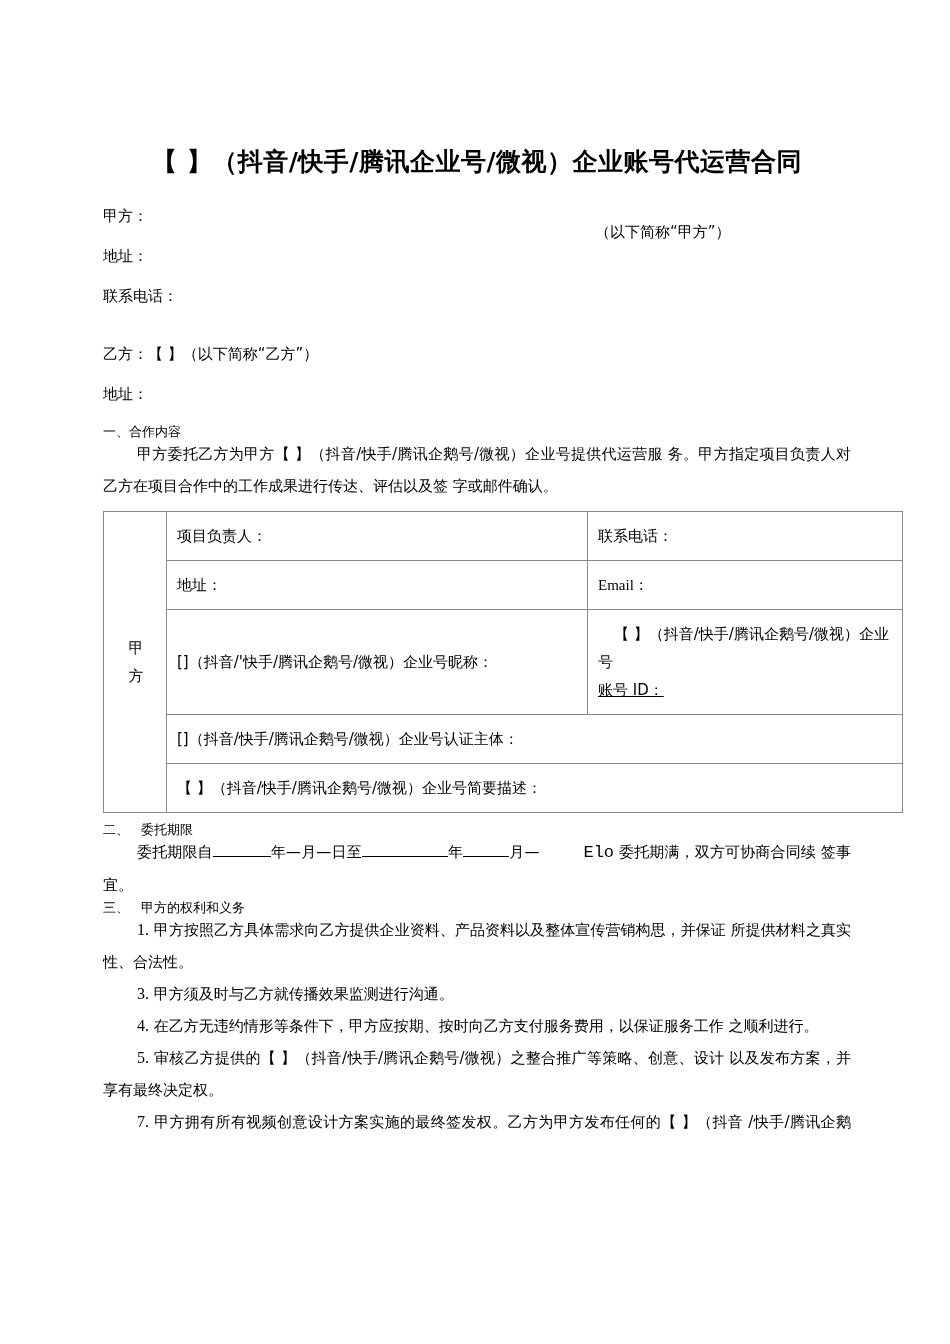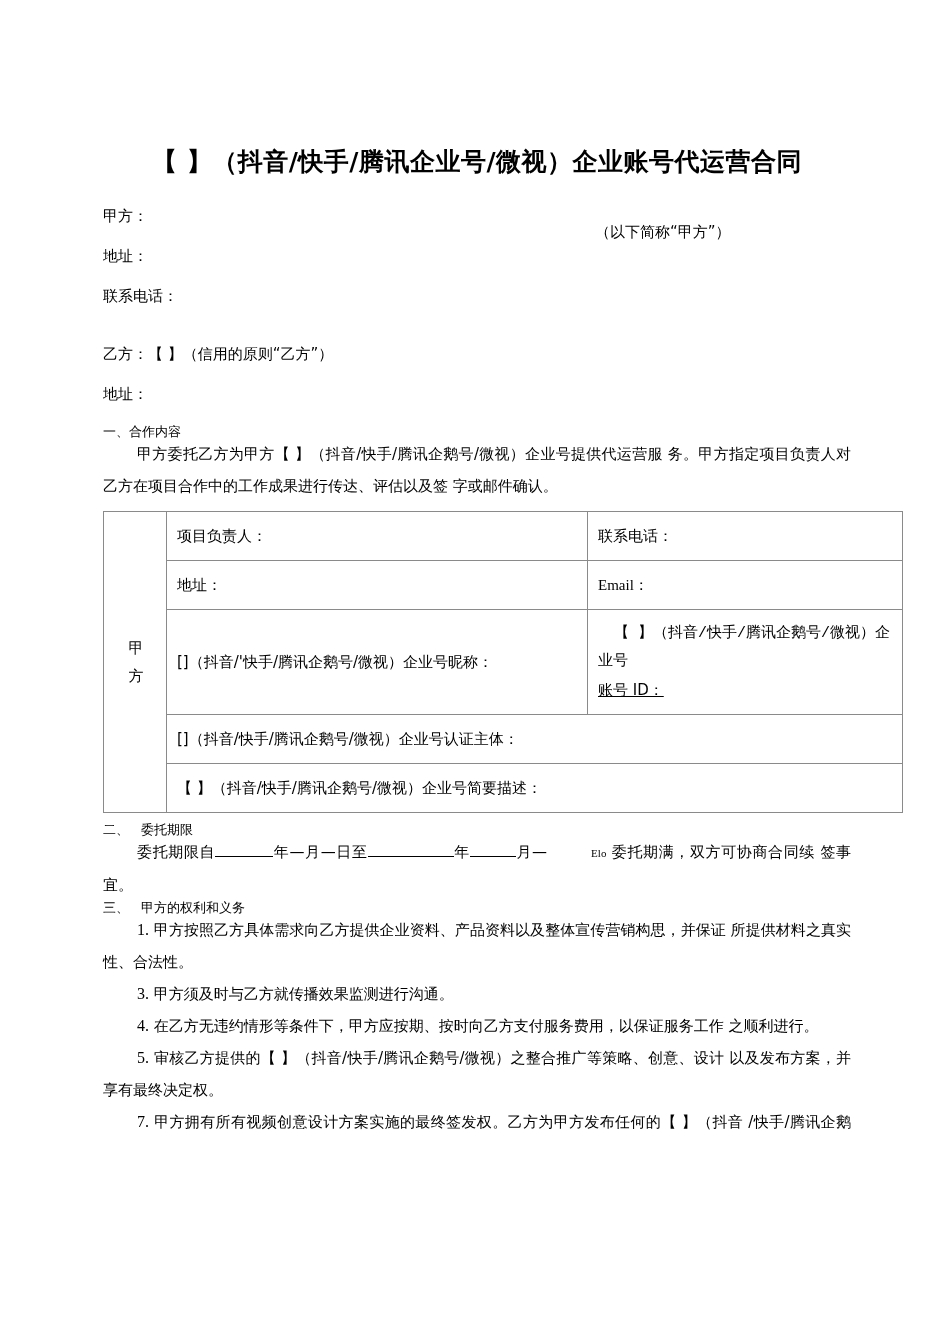--- a/index.html
+++ b/index.html
@@ -94,29 +94,29 @@
   }
   td.side-label .vstack {
     display: block;
     width: 100%;
     text-align: center;
   }
   td.col-left  { width: 402px; }
   td.col-right { width: 296px; }
   td.tall { height: 60px; }
   td.serif { font-family: "Liberation Serif", "DejaVu Serif", serif; font-size: 17px; }
-  .id-cell .l1 { display: block; text-indent: 16px; font-family: Liberation Mono, monospace; }
+  .id-cell .l1 { display: block; text-indent: 16px; }
   .id-cell .l2 { display: block; text-decoration: underline; }
 
   
   .blank { display: inline-block; border-bottom: 1px solid #000; vertical-align: baseline; height: 15px; }
   .b6 { width: 58px; }
   .b8 { width: 86px; }
   .b4 { width: 46px; }
-  .elo { font-family: Liberation Serif, serif; font-size: 11px; margin-left: 44px; }
+  .elo { font-family: Liberation Mono, monospace; font-size: 17px; margin-left: 44px; }
   .num { font-family: "Liberation Serif", "DejaVu Serif", serif; font-size: 16px; }
 </style>
 </head>
 <body>
 
 <div class="page">
   <div class="doc">
 
     <h1 class="doc-title">【 】（抖音/快手/腾讯企业号/微视）企业账号代运营合同</h1>
 
@@ -129,21 +129,21 @@
     <div class="party-row">
       <span class="lbl">地址：</span>
     </div>
     <div class="party-row">
       <span class="lbl">联系电话：</span>
     </div>
 
     <div class="spacer-sm"></div>
 
     <div class="party-row">
-      <span class="lbl">乙方：【 】（信用的原则“乙方”）</span>
+      <span class="lbl">乙方：【 】（以下简称“乙方”）</span>
     </div>
     <div class="party-row">
       <span class="lbl">地址：</span>
     </div>
 
 
     <p class="heading"><span>一、</span><span>合作内容</span></p>
     <p class="para indent2">甲方委托乙方为甲方【 】（抖音/快手/腾讯企鹅号/微视）企业号提供代运营服 务。甲方指定项目负责人对乙方在项目合作中的工作成果进行传达、评估以及签 字或邮件确认。</p>
 
     <table class="info-table">

